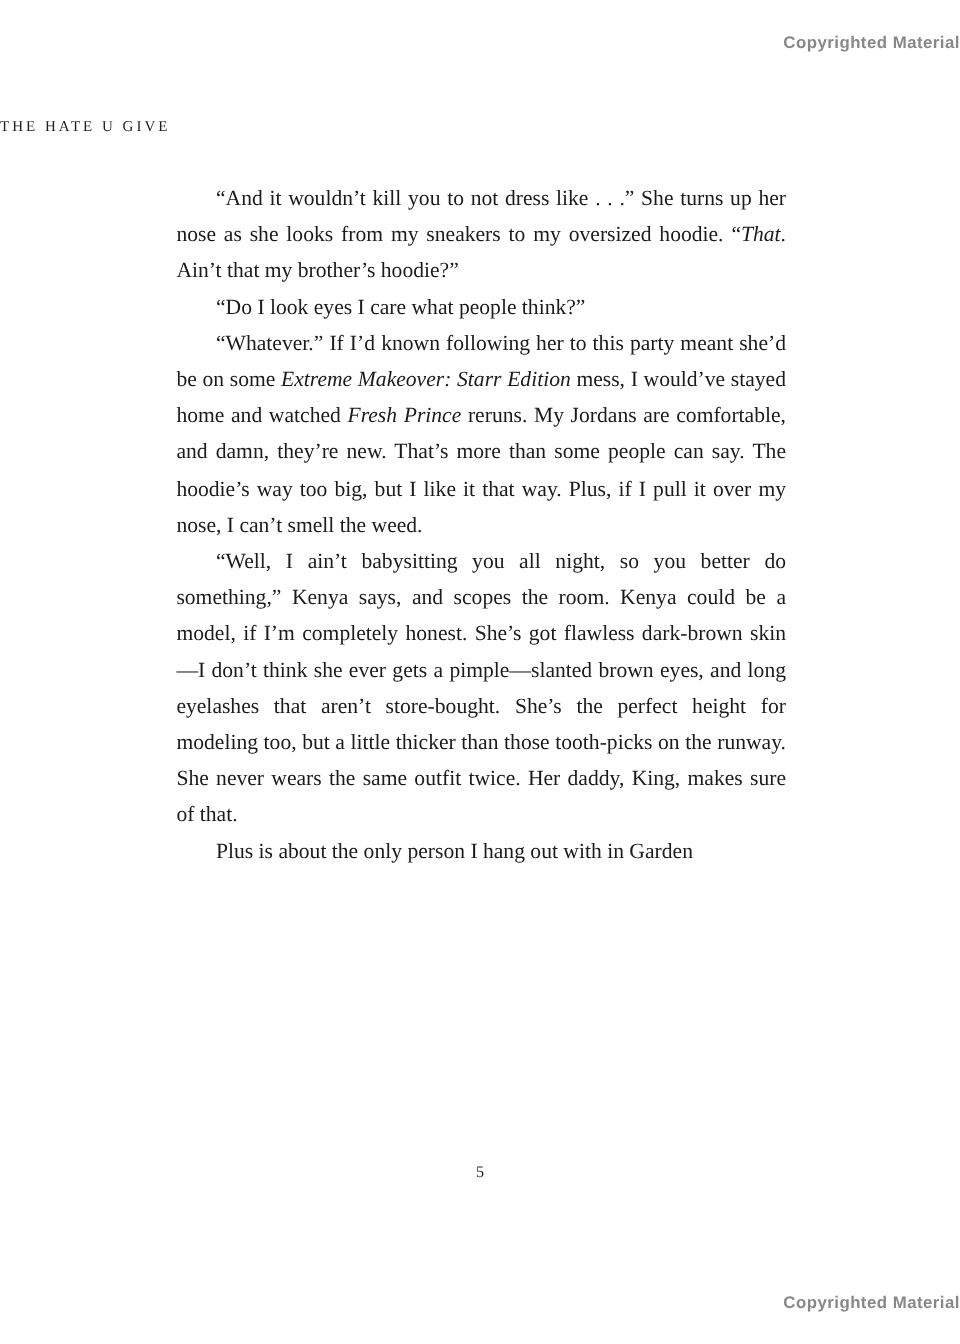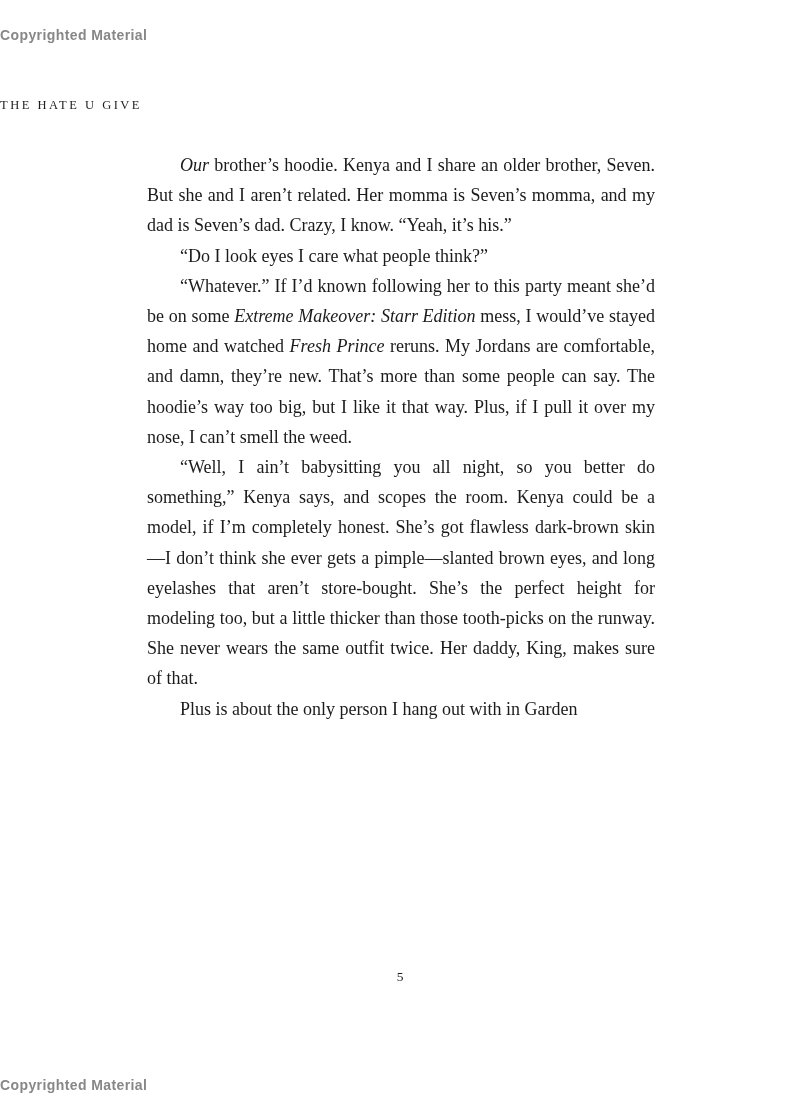--- a/index.html
+++ b/index.html
@@ -12,21 +12,21 @@
     width: 800px;
     height: 1120px;
     background: #ffffff;
     overflow: hidden;
     font-family: "Liberation Serif", serif;
   }
   .copyright-notice {
     position: absolute;
     left: 0;
     width: 800px;
-    text-align: left;
+    text-align: right;
     font-family: "Liberation Sans", sans-serif;
     font-weight: bold;
     font-size: 14px;
     letter-spacing: 0.4px;
     color: #878787;
   }
   .copyright-top { top: 27px; }
   .copyright-bottom { top: 1077px; }
   .running-header {
     position: absolute;
@@ -72,21 +72,21 @@
 </head>
 <body>
 
 <div class="page">
 
   <div class="copyright-notice copyright-top">Copyrighted Material</div>
 
   <div class="running-header">THE HATE U GIVE</div>
 
   <div class="body-block">
-      <p><em>Our</em><span> brother’s hoodie. Kenya and I share an older brother, Seven. But she and I aren’t related. Her momma is Seven’s momma, and my dad is Seven’s dad. Crazy, I know. “Yeah, it’s his.”</span></p>
+      <p><span>“And it wouldn’t kill you to not dress like . . .” She turns up her nose as she looks from my sneakers to my oversized hoodie. “</span><em>That</em><span>. Ain’t that my brother’s hoodie?”</span></p>
       <p><span>“Do I look eyes I care what people think?”</span></p>
       <p><span>“Whatever.” If I’d known following her to this party meant she’d be on some </span><em>Extreme Makeover: Starr Edition</em><span> mess, I would’ve stayed home and watched </span><em>Fresh Prince</em><span> reruns. My Jordans are comfortable, and damn, they’re new. That’s more than some people can say. The hoodie’s way too big, but I like it that way. Plus, if I pull it over my nose, I can’t smell the weed.</span></p>
       <p><span>“Well, I ain’t babysitting you all night, so you better do something,” Kenya says, and scopes the room. Kenya could be a model, if I’m completely honest. She’s got flawless dark-brown skin—I don’t think she ever gets a pimple—slanted brown eyes, and long eyelashes that aren’t store-bought. She’s the perfect height for modeling too, but a little thicker than those tooth-picks on the runway. She never wears the same outfit twice. Her daddy, King, makes sure of that.</span></p>
       <p><span>Plus is about the only person I hang out with in Garden</span></p>
     </div>
 
   <div class="page-number">5</div>
 
   <div class="copyright-notice copyright-bottom">Copyrighted Material</div>
 

